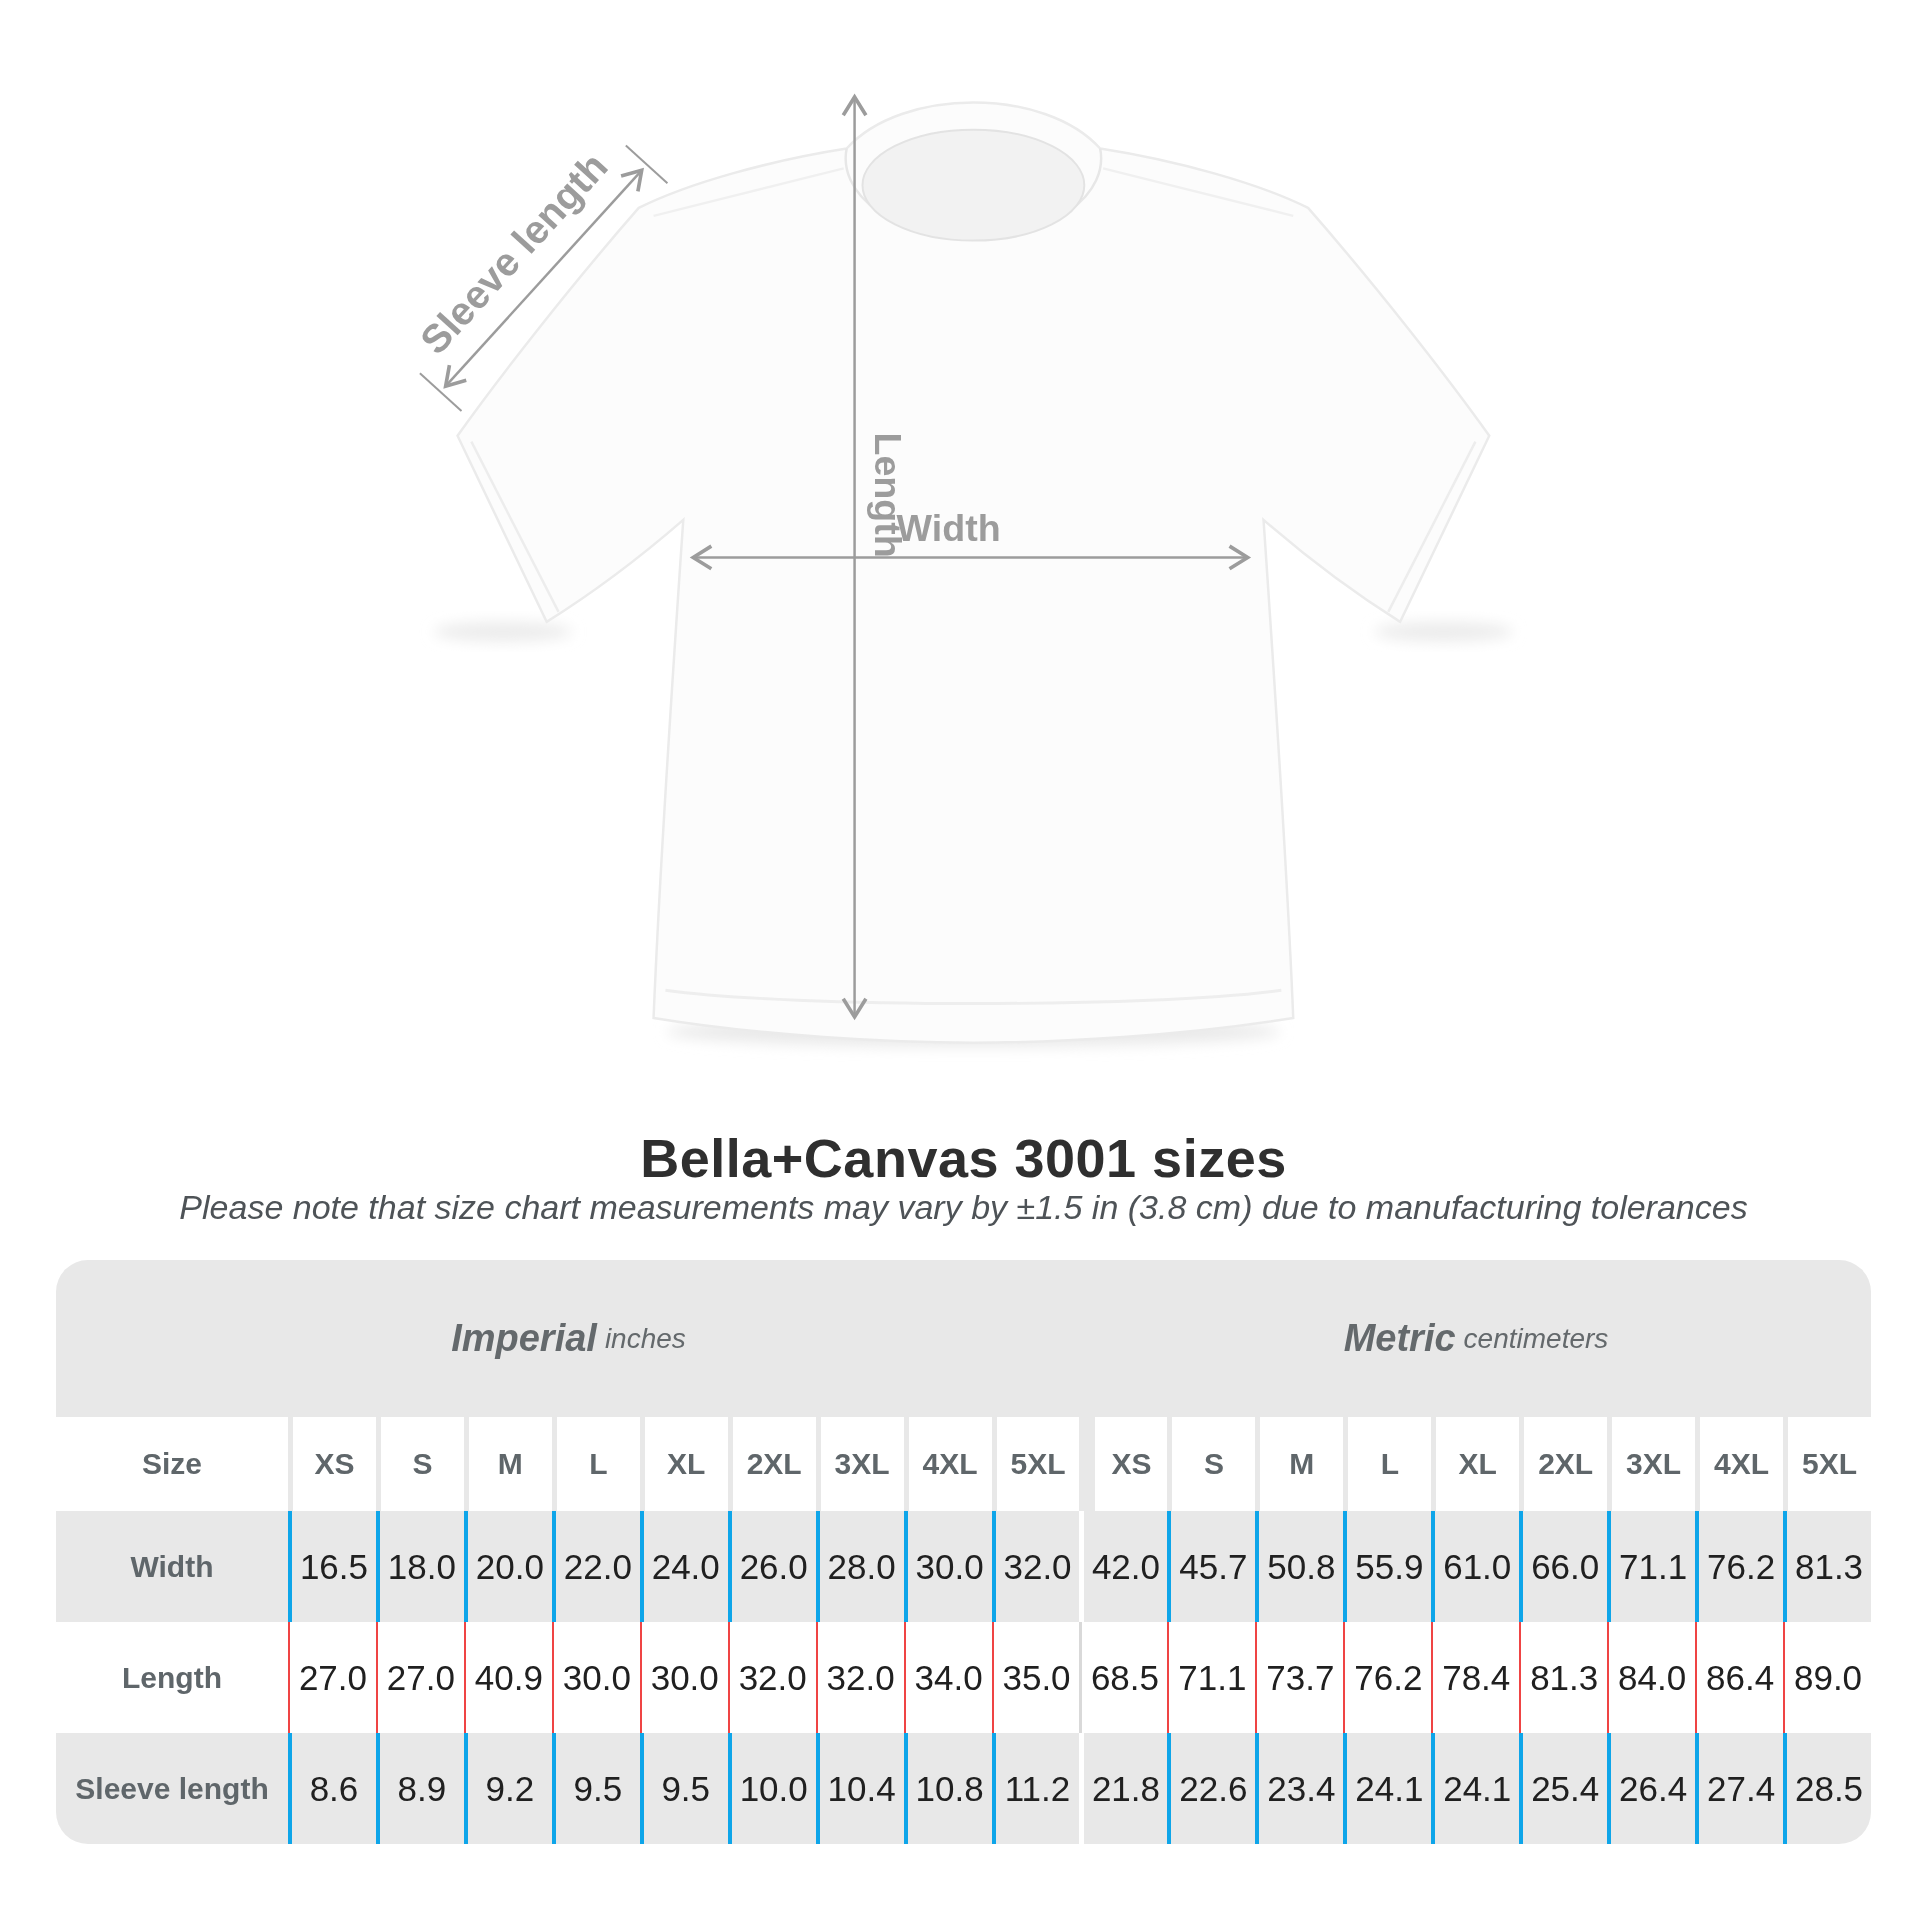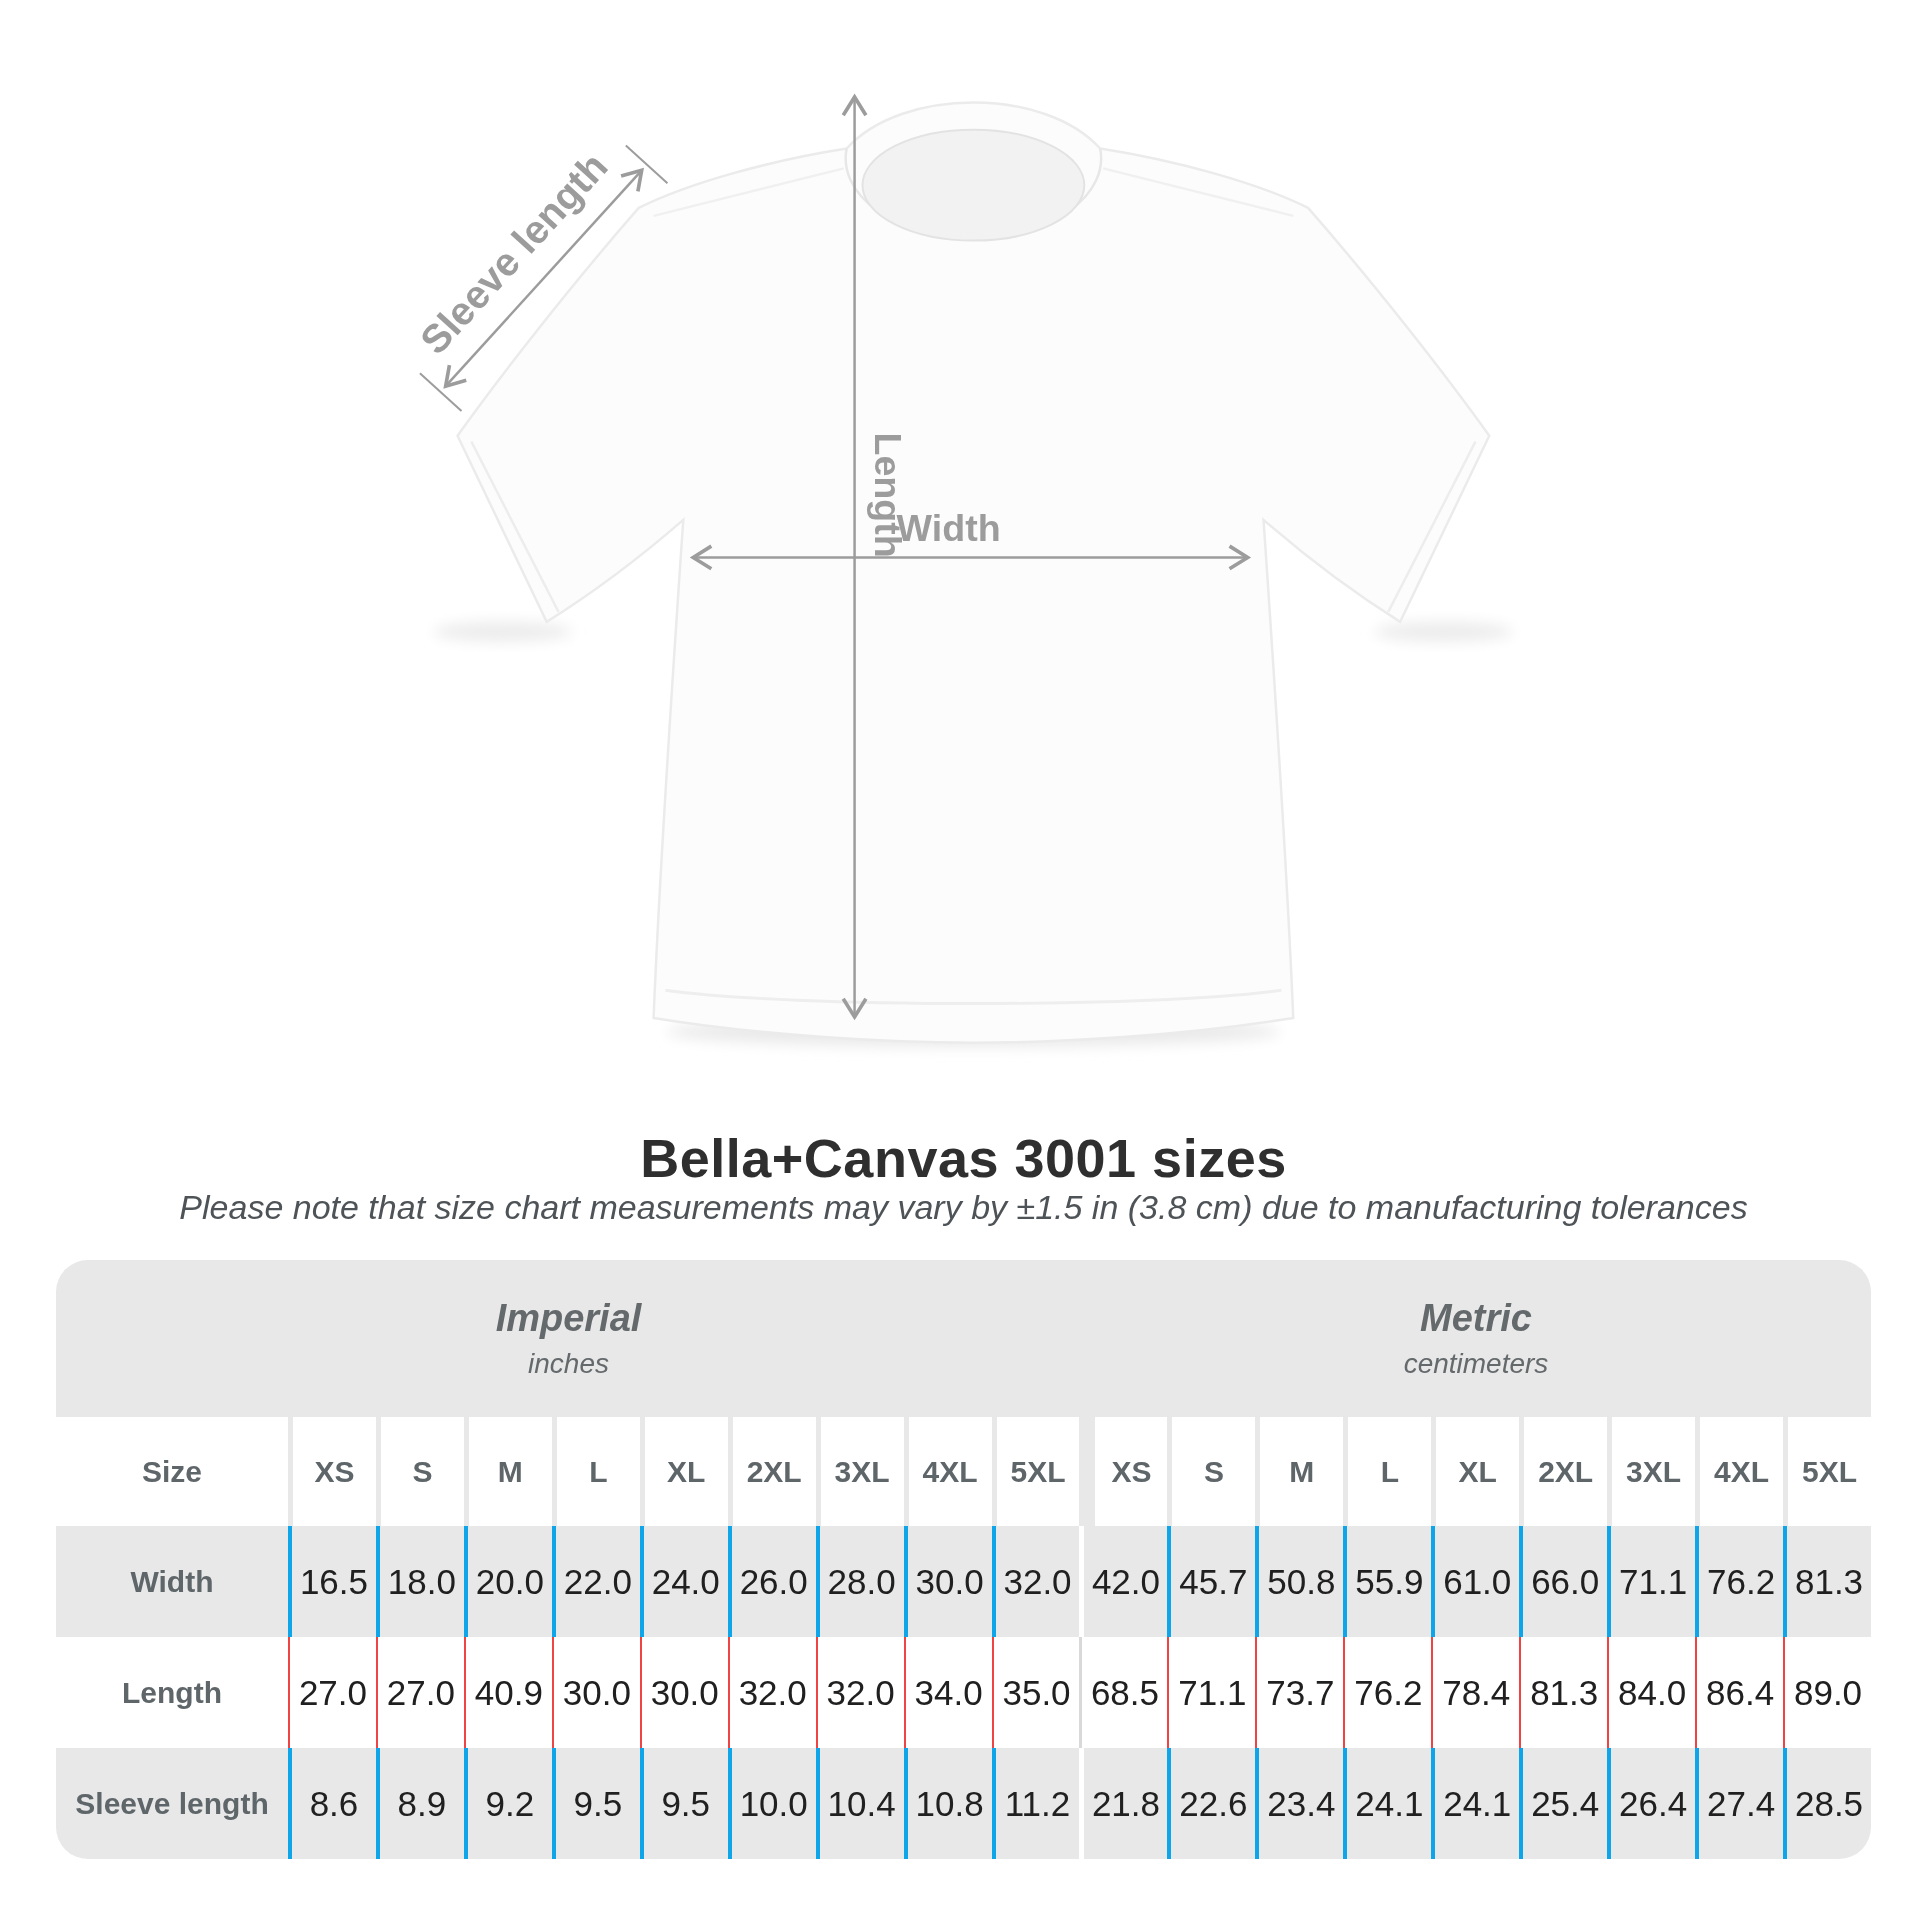--- a/index.html
+++ b/index.html
@@ -25,32 +25,32 @@
   
   .table{
     position:absolute;left:56px;top:1260px;width:1815px;
     border-radius:32px;overflow:hidden;
   }
   .band{
     display:grid;grid-template-columns:1025px 1fr;
     background:#e8e8e8;height:157px;
   }
   .band-half{
-    display:flex;flex-direction:column;align-items:center;justify-content:center;
+    display:flex;flex-direction:row;align-items:center;justify-content:center;
     gap:8px;color:#64696c;
   }
   .band-title{font-size:38px;font-weight:700;font-style:italic;}
   .band-sub{font-size:28px;font-style:italic;}
   .grid{display:grid;grid-template-columns:232px repeat(18,1fr);}
   .cell{
     height:111px;display:flex;align-items:center;justify-content:center;
     font-size:35px;color:#202020;box-sizing:border-box;
   }
   .cell.label{font-weight:700;color:#5f666a;font-size:30px;}
-  .r-head .cell{height:109px;background:#ffffff;border-left:5px solid #e8e8e8;
+  .r-head .cell{height:94px;background:#ffffff;border-left:5px solid #e8e8e8;
     font-weight:700;color:#5f666a;font-size:30px;}
   .r-head .cell.gs{border-left:16px solid #e8e8e8;}
   .r-head .cell.label{border-left:none;}
   .r-gray .cell{background:#e8e8e8;border-left:4px solid #0ea5e9;}
   .r-gray .cell.gs{border-left:5px solid #ffffff;}
   .r-gray .cell.label{border-left:none;}
   .r-white .cell{background:#ffffff;border-left:2px solid #ef4444;}
   .r-white .cell.gs{border-left:3px solid #d9d9d9;}
   .r-white .cell.label{border-left:none;}
 </style>

